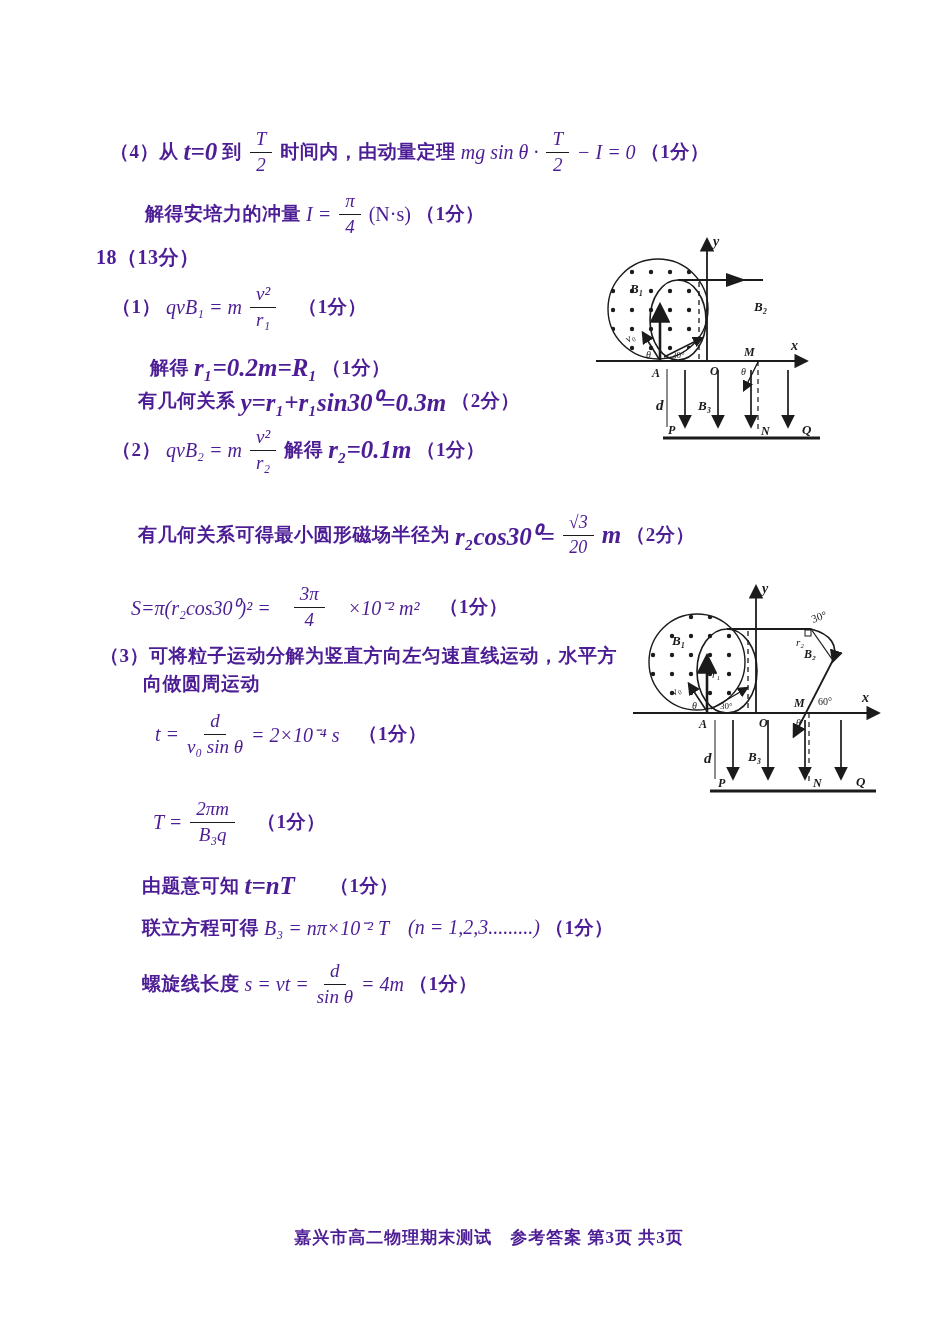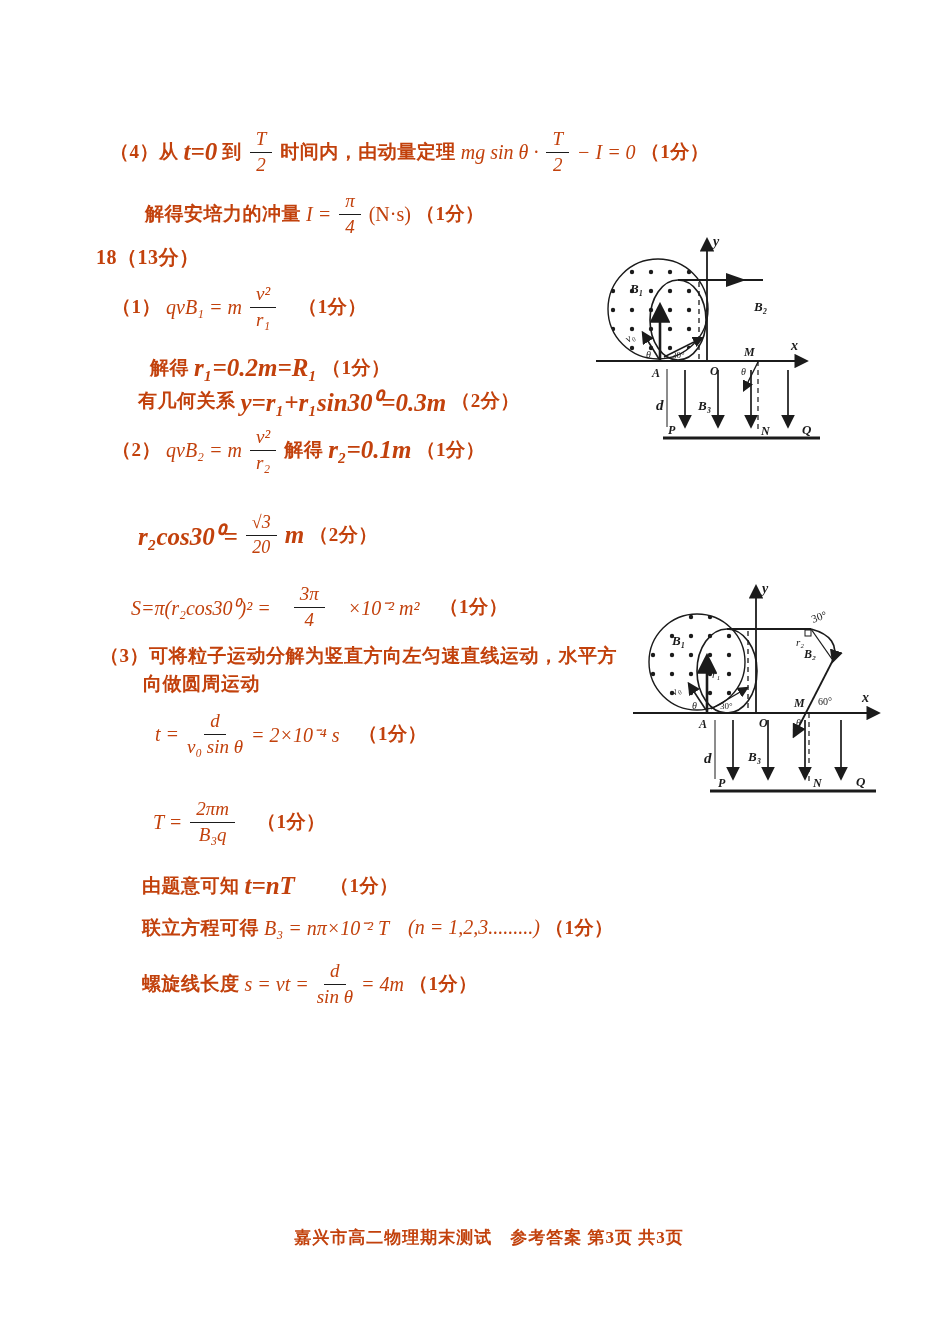--- a/index.html
+++ b/index.html
@@ -1,19 +1,19 @@
 <!DOCTYPE html>
 <html><head>
 <meta charset="utf-8">
 <style>
   html,body { margin:0; padding:0; background:#e8e8e8; }
   #page {
     position:relative; width:950px; height:1344px; margin:0 auto;
     background:#ffffff; overflow:hidden;
-    font-family:"Liberation Serif", serif; color:#c2410c;
+    font-family:"Liberation Serif", serif; color:#4c1d95;
   }
   .line { position:absolute; display:flex; align-items:center; gap:5px; white-space:nowrap; }
   .cn  { font-weight:700; font-size:19px; letter-spacing:0.5px; }
   .mi  { font-style:italic; font-size:20px; }
   .mbi { font-style:italic; font-weight:700; font-size:25px; }
   .up  { font-style:normal; }
   .sp14 { margin-left:14px; }
   .sp30 { margin-left:30px; }
   .frac { display:inline-flex; flex-direction:column; align-items:center;
           font-style:italic; font-size:18px; line-height:1.2; margin:0 3px; }
@@ -93,20 +93,21 @@
     <span class="frac big">
       <span class="num">v²</span>
       <span class="den">r₂</span>
     </span>
     <span class="cn">解得</span>
     <span class="mbi">r₂=0.1m</span>
     <span class="cn">（1分）</span>
   </div>
 
   <div class="line" style="left:138px; top:512px;">
+    <span class="cn">有几何关系可得最小圆形磁场半径为</span>
     <span class="mbi">r₂cos30⁰=</span>
     <span class="frac">
       <span class="num">√3</span>
       <span class="den">20</span>
     </span>
     <span class="mbi">m</span>
     <span class="cn">（2分）</span>
   </div>
 
   <div class="line" style="left:131px; top:583px;gap:20px;">

